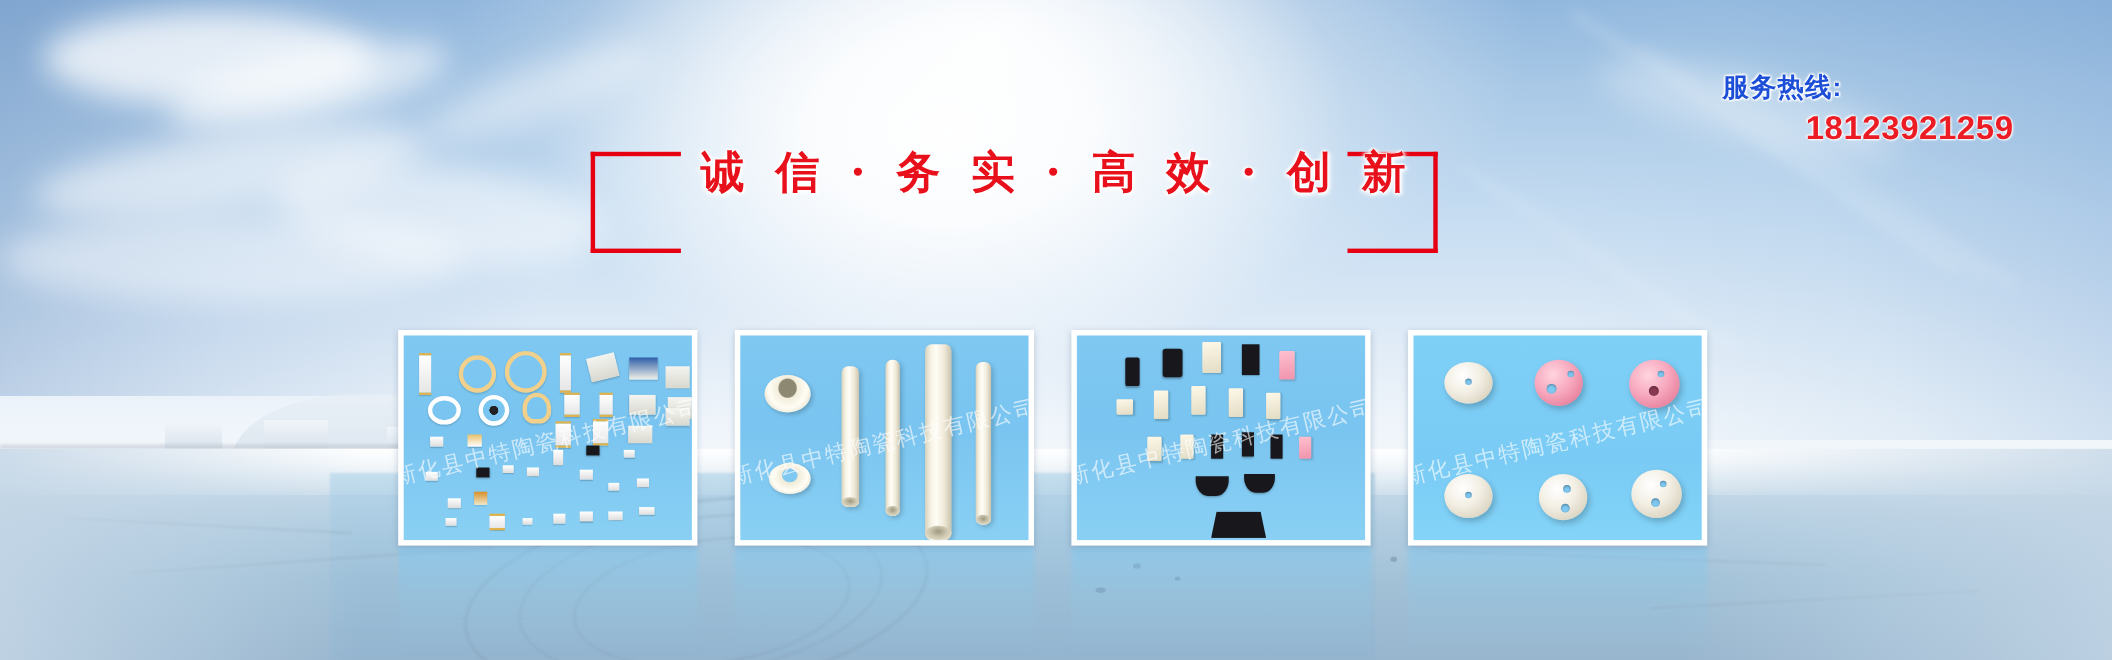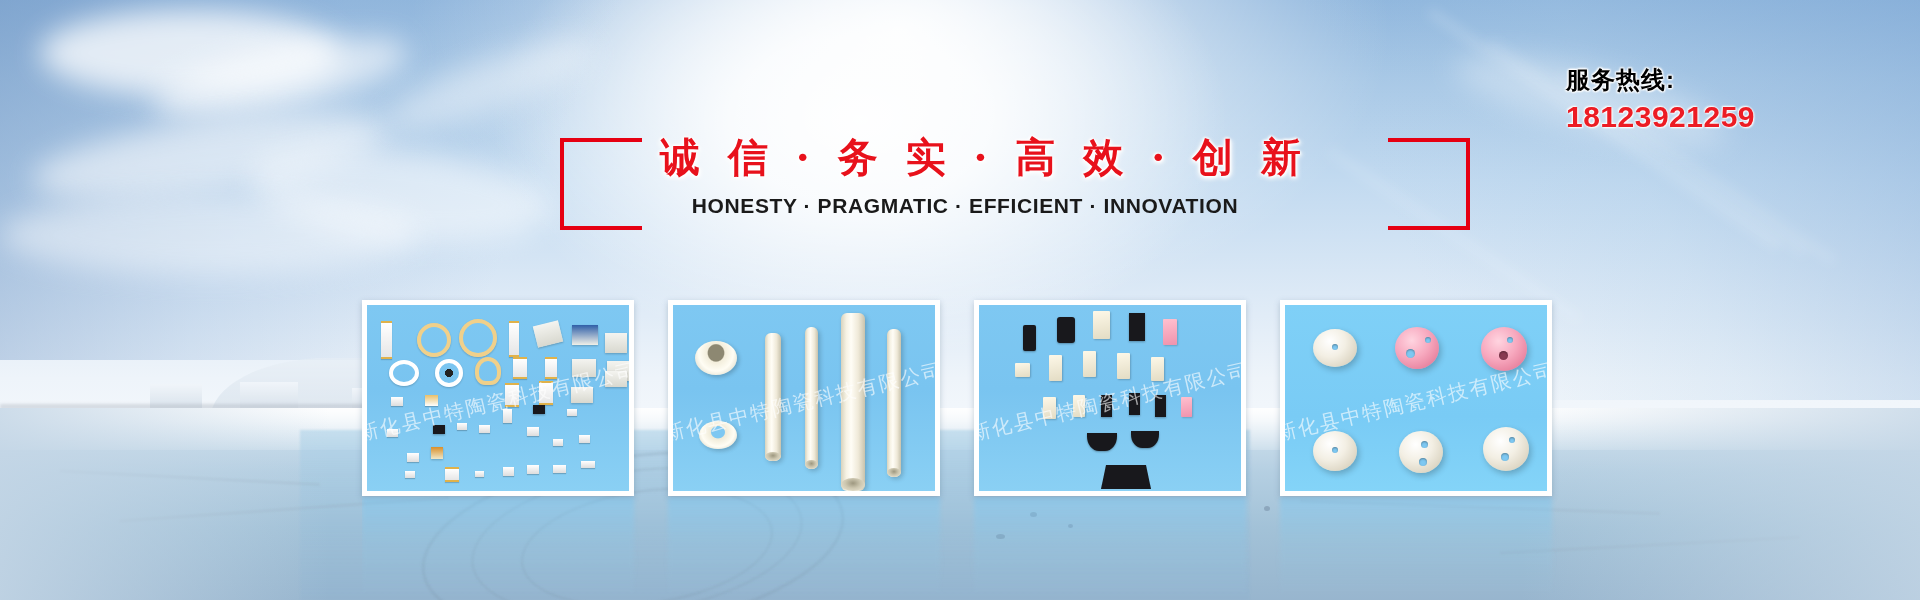--- a/index.html
+++ b/index.html
@@ -91,21 +91,21 @@
     position:absolute;left:0;top:408px;width:330px;height:192px;
     background:linear-gradient(90deg, rgba(196,214,230,.85), rgba(196,214,230,0));
   }
   .ground-right-fade{
     position:absolute;right:0;top:408px;width:400px;height:192px;
     background:linear-gradient(270deg, rgba(196,214,230,.8), rgba(196,214,230,0));
   }
 
   
   .slogan{
-    position:absolute;left:560px;top:130px;width:910px;height:110px;
+    position:absolute;left:537px;top:130px;width:770px;height:110px;
   }
   .bracket{position:absolute;}
   .bracket span{position:absolute;background:#e60012;}
   .bk-left{left:0;top:8px;width:82px;height:92px;}
   .bk-left .v{left:0;top:0;width:4px;height:92px;}
   .bk-left .ht{left:0;top:0;width:82px;height:4px;}
   .bk-left .hb{left:0;bottom:0;width:82px;height:4px;}
   .bk-right{right:0;top:8px;width:82px;height:92px;}
   .bk-right .v{right:0;top:0;width:4px;height:92px;}
   .bk-right .ht{right:0;top:0;width:82px;height:4px;}
@@ -129,28 +129,29 @@
 
   
   .contact{position:absolute;left:1566px;top:52px;width:340px;}
   .contact-title{
     font-size:25px;font-weight:700;color:#ec1c24;line-height:34px;letter-spacing:1px;
     white-space:nowrap;
     text-shadow:0 0 2px #fff,1px 1px 2px #fff,-1px -1px 2px #fff,1px -1px 2px #fff,-1px 1px 2px #fff;
   }
   .contact-label{
     margin-top:12px;
-    font-size:24px;font-weight:700;color:#000000;line-height:32px;letter-spacing:1px;
+    font-size:24px;font-weight:700;color:#1d4ed8;line-height:32px;letter-spacing:1px;
     text-shadow:0 0 2px #fff,1px 1px 2px #fff,-1px -1px 2px #fff,1px -1px 2px #fff,-1px 1px 2px #fff;
   }
   .contact-phone{
     margin-top:2px;
     font-family:"Liberation Sans",sans-serif;
     font-size:30px;font-weight:700;color:#ec1c24;line-height:38px;letter-spacing:.5px;
     text-shadow:0 0 2px #fff,1px 1px 2px #fff,-1px -1px 2px #fff;
+    text-align:center;
   }
 
   
   .panels{position:absolute;left:362px;top:300px;width:1200px;height:196px;}
   .panel{
     position:absolute;top:0;width:272px;height:196px;
     background:#fff;padding:5px;box-sizing:border-box;
     box-shadow:0 2px 6px rgba(60,90,120,.28);
   }
   .p1{left:0;}
@@ -267,21 +268,20 @@
       <span class="v"></span>
         <span class="ht"></span>
         <span class="hb"></span>
     </div>
     <div class="bracket bk-right">
       <span class="v"></span>
         <span class="ht"></span>
         <span class="hb"></span>
     </div>
     <div class="slogan-cn">诚 信 · 务 实 · 高 效 · 创 新</div>
-    <div class="slogan-en">HONESTY · PRAGMATIC · EFFICIENT · INNOVATION</div>
   </div>
 
   <div class="contact">
     <div class="contact-label">服务热线:</div>
     <div class="contact-phone">18123921259</div>
   </div>
 
   <div class="panels">
 
     <div class="panel p1">

